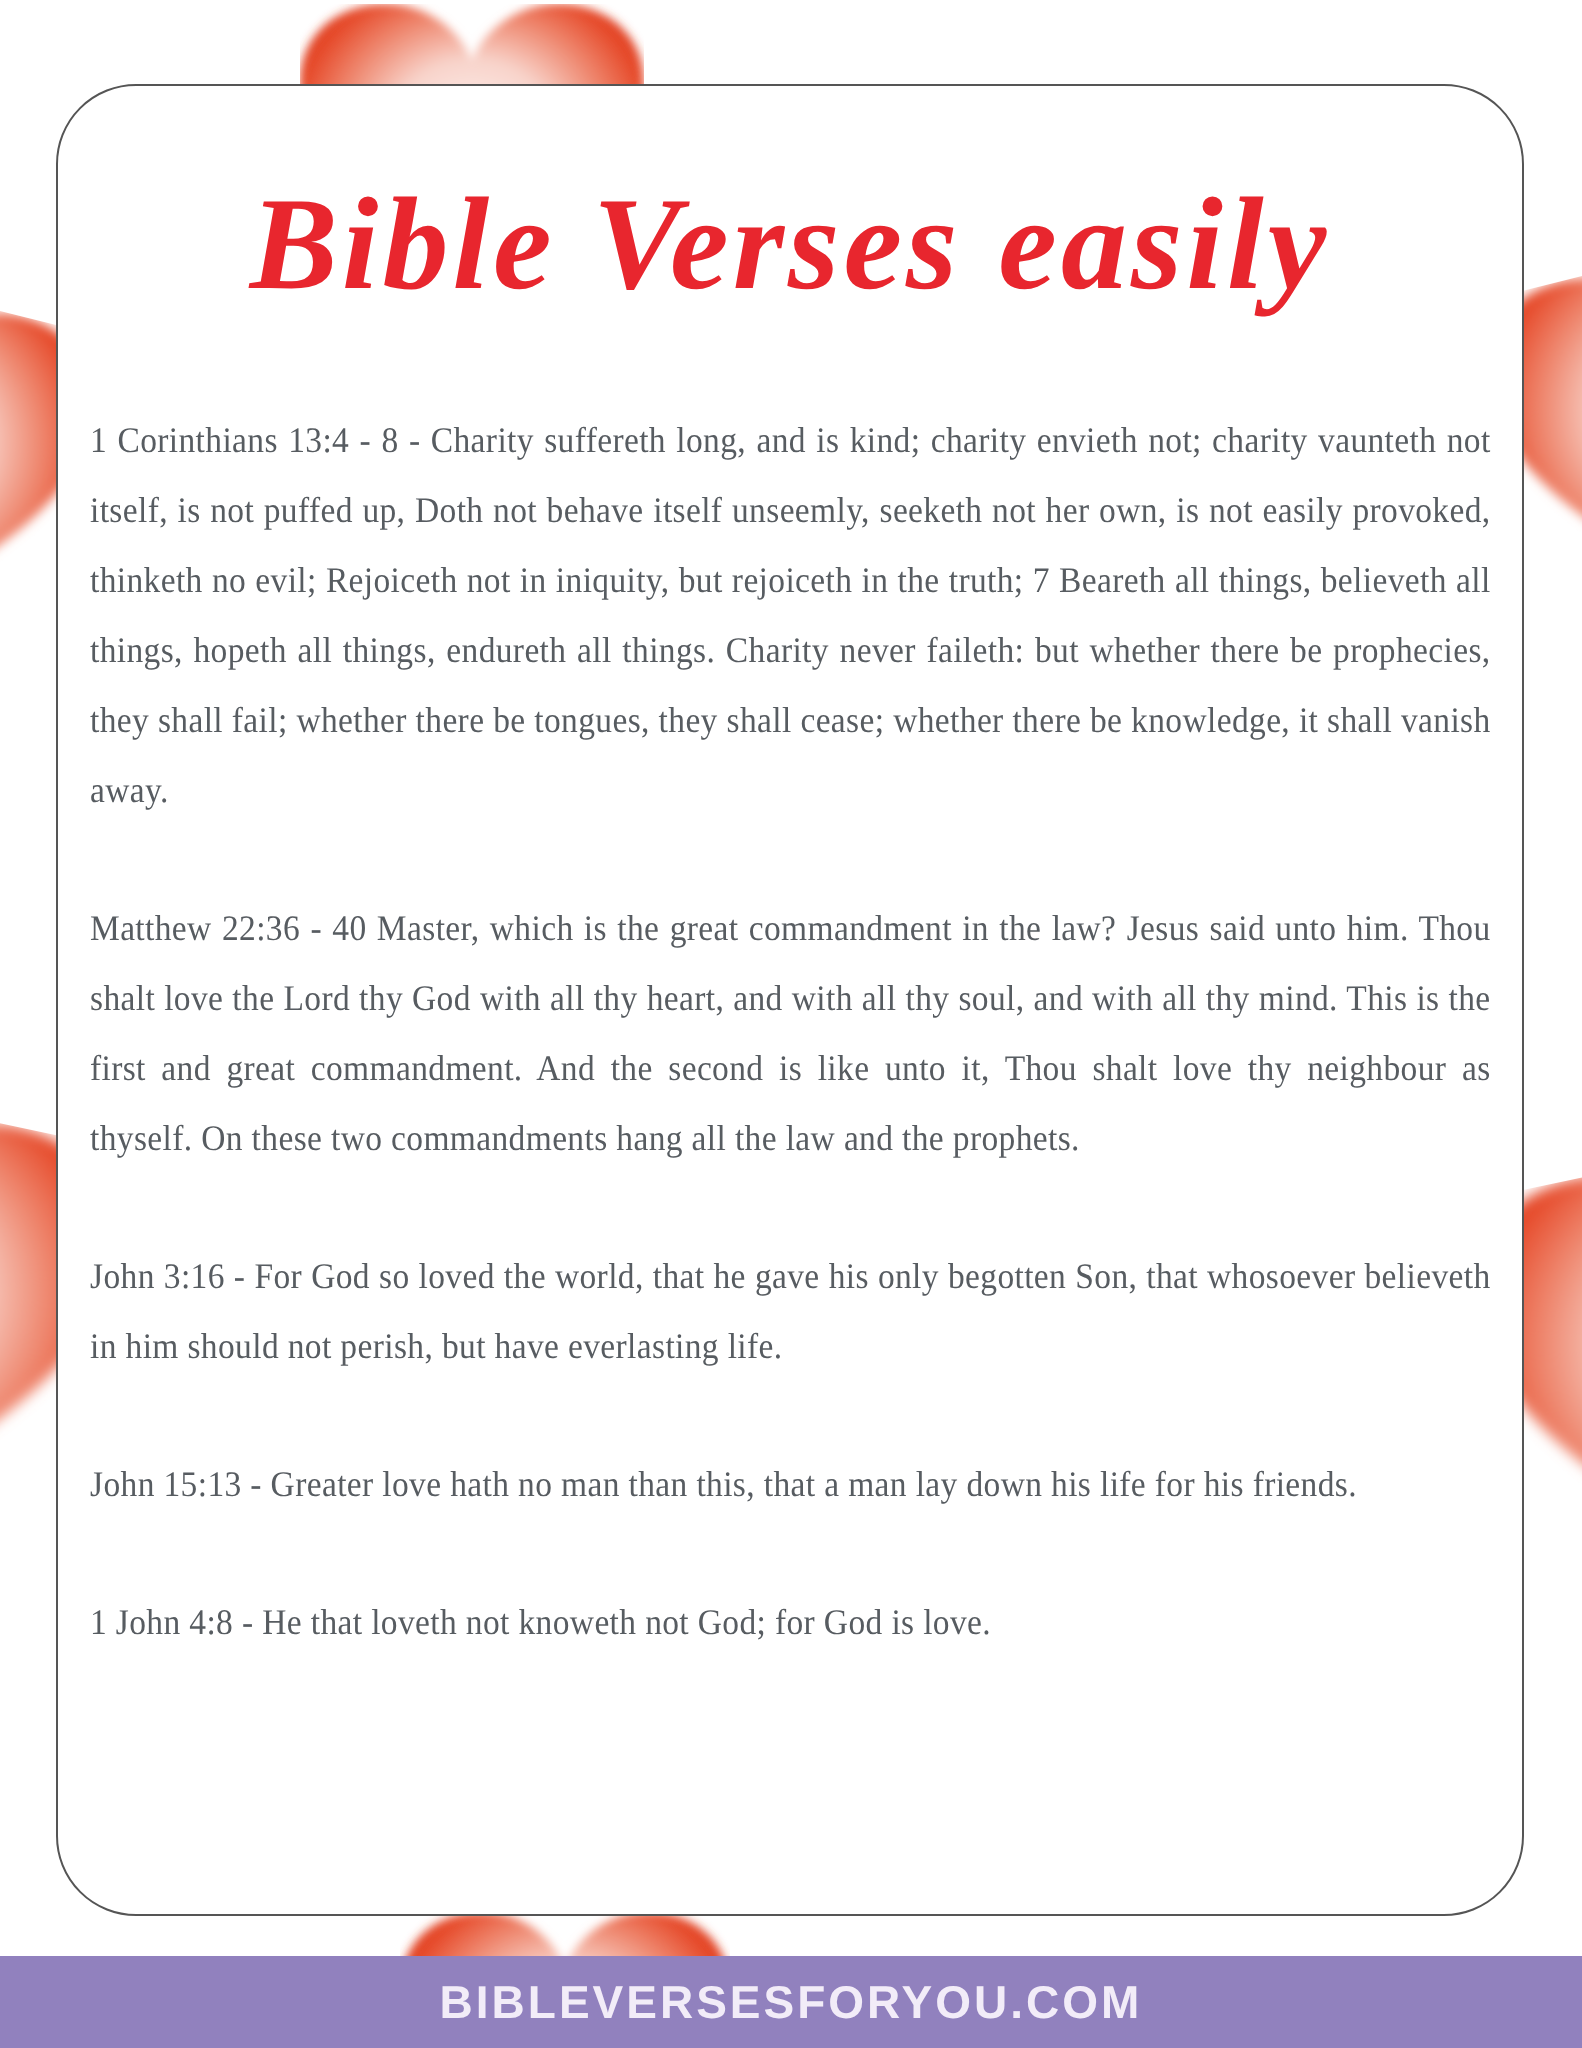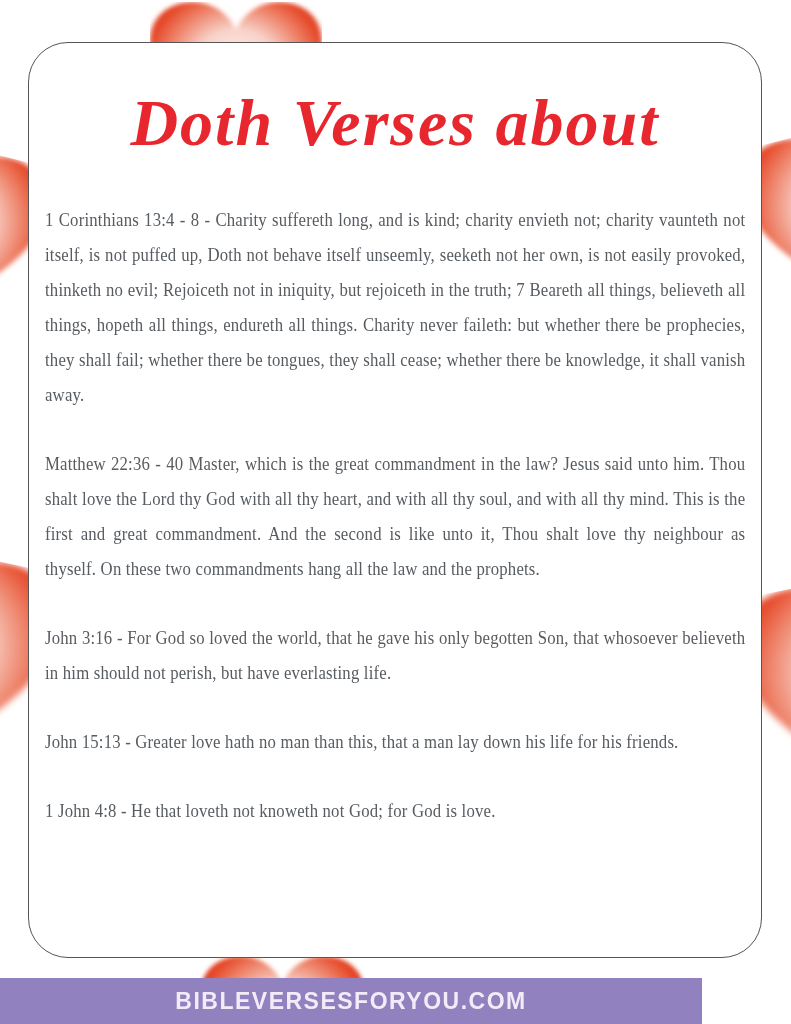--- a/index.html
+++ b/index.html
@@ -62,21 +62,21 @@
     font-size:18px;
     line-height:35px;
     color:var(--body-text);
     text-align:justify;
     letter-spacing:0.2px;
     margin-bottom:34px;
   }
   
   .footer{
     position:absolute;z-index:2;
-    left:0;bottom:0;width:702px;height:46px;
+    left:0;bottom:0;width:791px;height:46px;
     background:var(--footer-purple);
     display:flex;align-items:center;justify-content:center;
   }
   .footer-site{
     font-family:"Liberation Sans",sans-serif;
     font-weight:bold;
     font-size:23px;
     letter-spacing:1.5px;
     color:var(--footer-text);
   }
@@ -129,21 +129,21 @@
       </svg>
   </div>
   <div class="heart heart-bottom">
     <svg viewBox="0 0 100 92" preserveAspectRatio="none">
         <use href="#heartPath" fill="url(#heartGrad)" filter="url(#softBlur)"></use>
       </svg>
   </div>
 
   <div class="card">
     <div class="title-block">
-      <div class="title-line1">Doth Verses about</div>
+      <div class="title-line1">Bible Verses easily</div>
     </div>
     <div class="verses-scale">
       <p class="verse">1 Corinthians 13:4 - 8 - Charity suffereth long, and is kind; charity envieth not; charity vaunteth not itself, is not puffed up, Doth not behave itself unseemly, seeketh not her own, is not easily provoked, thinketh no evil; Rejoiceth not in iniquity, but rejoiceth in the truth; 7 Beareth all things, believeth all things, hopeth all things, endureth all things. Charity never faileth: but whether there be prophecies, they shall fail; whether there be tongues, they shall cease; whether there be knowledge, it shall vanish away.</p>
       <p class="verse">Matthew 22:36 - 40 Master, which is the great commandment in the law? Jesus said unto him. Thou shalt love the Lord thy God with all thy heart, and with all thy soul, and with all thy mind. This is the first and great commandment. And the second is like unto it, Thou shalt love thy neighbour as thyself. On these two commandments hang all the law and the prophets.</p>
       <p class="verse">John 3:16 - For God so loved the world, that he gave his only begotten Son, that whosoever believeth in him should not perish, but have everlasting life.</p>
       <p class="verse">John 15:13 - Greater love hath no man than this, that a man lay down his life for his friends.</p>
       <p class="verse">1 John 4:8 - He that loveth not knoweth not God; for God is love.</p>
     </div>
   </div>
 

